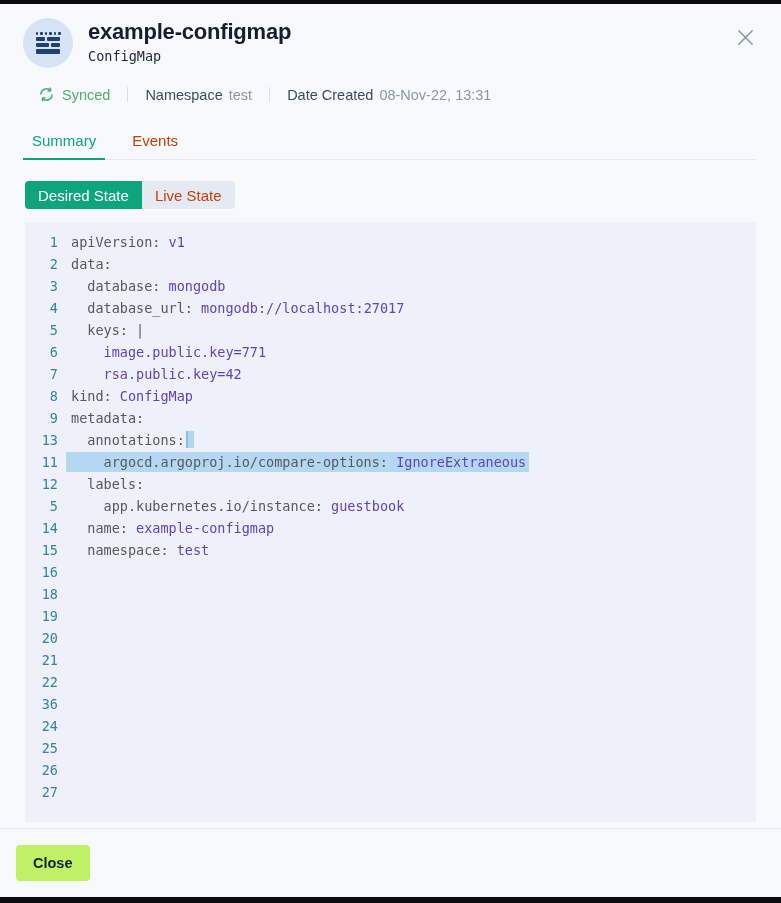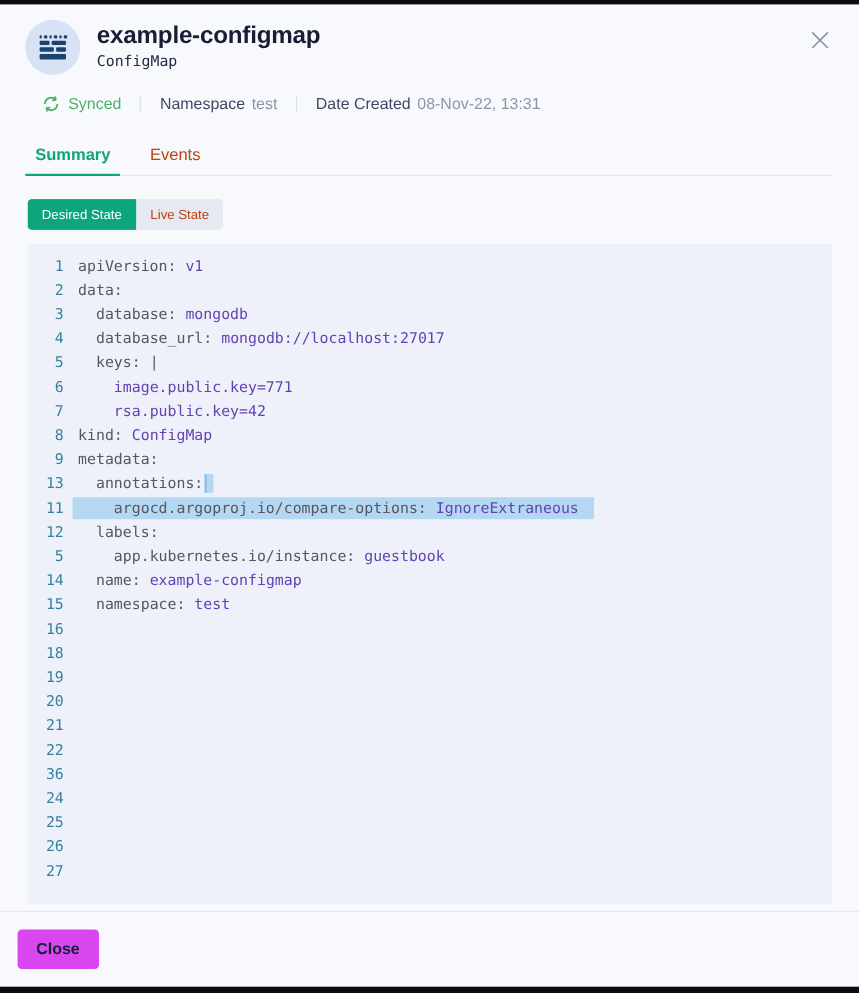--- a/index.html
+++ b/index.html
@@ -38,45 +38,45 @@
   
   .status-row{display:flex;align-items:center;padding:0 38px;margin-top:18px;font-size:14.5px}
   .sync-chip{display:flex;align-items:center;gap:7px;color:var(--synced)}
   .v-div{width:1px;height:15px;background:#d9dee8;margin:0 17px}
   .meta-label{font-weight:400;color:#3e4963}
   .meta-value{color:#8b95a9;margin-left:6px}
 
   
   .tabs{margin:24px 25px 0 23px;border-bottom:1px solid #e3e6ef;display:flex;gap:18px}
   .tab{padding:5px 9px 9px;font-size:15px;color:#c2410c;cursor:pointer}
-  .tab--active{color:var(--accent);border-bottom:2px solid var(--accent);margin-bottom:-1px;font-weight:700}
+  .tab--active{color:var(--accent);border-bottom:2px solid var(--accent);margin-bottom:-1px;font-weight:400}
 
   
   .toggle-row{padding:0 25px;margin-top:21px}
   .toggle-group{display:inline-flex;border-radius:4px;overflow:hidden}
-  .toggle-seg{height:28px;display:flex;align-items:center;padding:0 13px;font-size:12px;cursor:pointer}
+  .toggle-seg{height:28px;display:flex;align-items:center;padding:0 13px;font-size:15px;cursor:pointer}
   .toggle-seg--active{background:var(--accent);color:#fff}
   .toggle-seg--inactive{background:#e5eaf2;color:#c2410c}
 
   
   .editor{margin:13px 25px 0;background:var(--editorbg);padding:9px 0 0;height:600px;overflow:hidden}
   .code-line{display:flex;line-height:22px;height:22px;
     font-family:"DejaVu Sans Mono",monospace;font-size:13.5px;white-space:pre}
   .line-number{width:33px;text-align:right;color:var(--linenum);flex-shrink:0;user-select:none}
   .line-content{margin-left:13px}
   .tok-k,.tok-p{color:var(--key)}
   .tok-v{color:var(--val)}
-  .selection{background:var(--sel);padding:2px 14px 2px 5px;margin-left:-5px}
+  .selection{background:var(--sel);padding:2px 3px 2px 5px;margin-left:-5px}
   .cursor-block{display:inline-block;width:8px;height:17px;background:var(--sel);
     border-left:2px solid #8fbfe8;vertical-align:text-bottom;margin-left:1px}
 
   
   .footer{position:absolute;left:0;right:0;bottom:6px;border-top:1px solid #e4e7ef;
     padding:16px;background:var(--pagebg)}
-  .close-action{display:inline-block;background:#d946ef;border:none;border-radius:4px;
+  .close-action{display:inline-block;background:#bef264;border:none;border-radius:4px;
     padding:10px 17px;font-size:14.5px;font-weight:700;color:#151f38;
     font-family:"Liberation Sans",sans-serif;cursor:pointer}
 </style>
 </head>
 <body>
 
 <div class="edge-bar top"></div>
 
 <div class="header">
   <div class="avatar">

